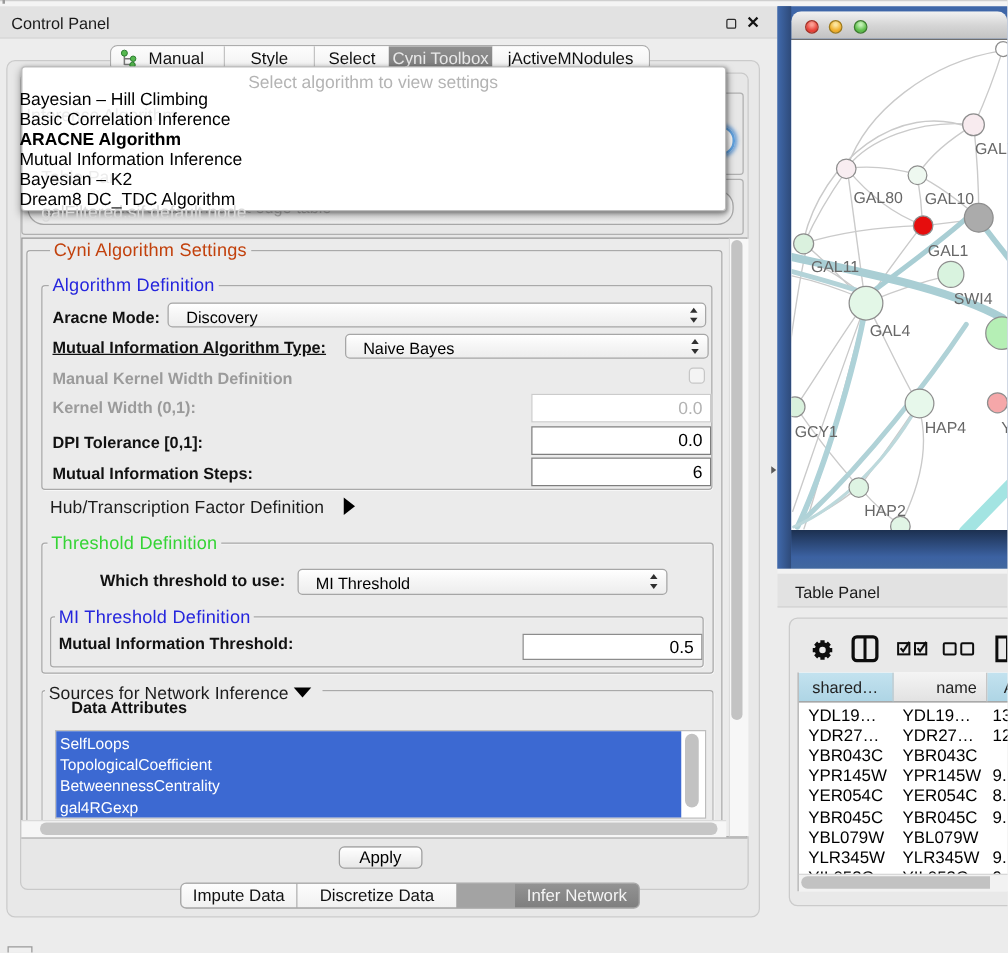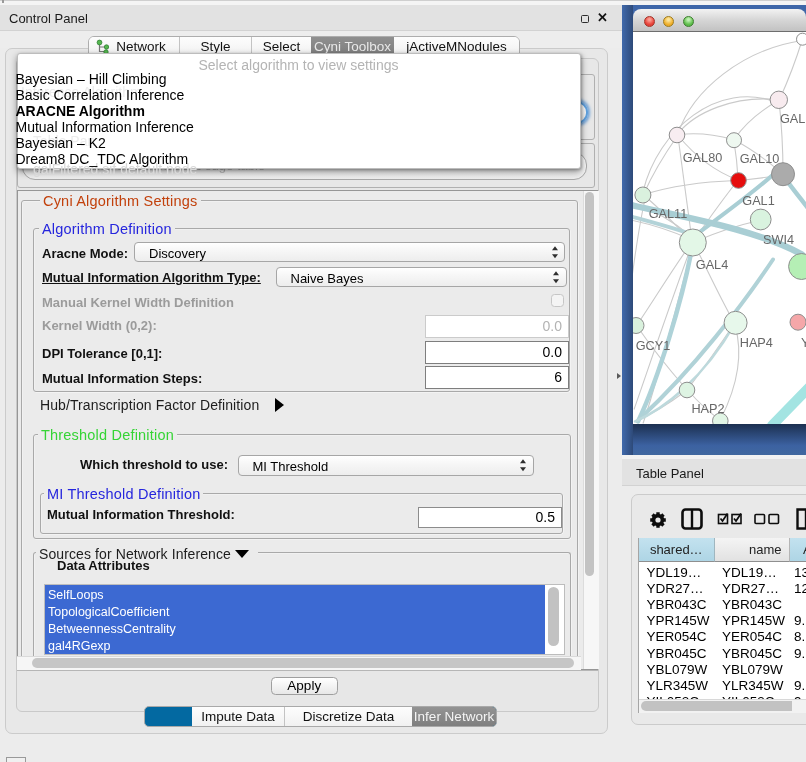--- a/index.html
+++ b/index.html
@@ -73,21 +73,21 @@
      <span class="carets">
         <i class="u"></i>
         <i class="d"></i>
       </span>
     </div>
 
   <div class="abs blbl" style="left:42px;top:295px;color:#9b9b9b;">Manual Kernel Width Definition</div>
   <div class="abs" style="left:551px;top:294px;width:13px;height:13px;background:#f4f4f4;
        border:1px solid #c6c6c6;border-radius:3.5px;box-sizing:border-box;"></div>
 
-  <div class="abs blbl" style="left:42px;top:318px;color:#9b9b9b;">Kernel Width (0,2):</div>
+  <div class="abs blbl" style="left:42px;top:318px;color:#9b9b9b;">Kernel Width (0,1):</div>
   <div class="abs field" style="left:425px;top:315px;width:144px;height:23px;border:1px solid #cbcbcb;
        color:#b3b3b3;line-height:21px;">0.0</div>
 
   <div class="abs blbl" style="left:42px;top:346px;">DPI Tolerance [0,1]:</div>
   <div class="abs field" style="left:425px;top:340.5px;width:144px;height:23px;border:1.5px solid #7e7e7e;
        color:#000;line-height:20px;">0.0</div>
 
   <div class="abs blbl" style="left:42px;top:371px;">Mutual Information Steps:</div>
   <div class="abs field" style="left:425px;top:365.5px;width:144px;height:23px;border:1.5px solid #7e7e7e;
        color:#000;line-height:20px;">6</div>
@@ -132,35 +132,35 @@
 
   <div class="abs" style="left:582.5px;top:190.5px;width:15px;height:478px;background:#f7f7f7;border-left:1px solid #dcdcdc;"></div>
   <div class="abs" style="left:585px;top:192px;width:8.5px;height:384px;background:#c3c3c3;border-radius:5px;"></div>
 
   <div class="abs" style="left:17px;top:670px;width:581px;height:1px;background:#b6b6b6;"></div>
   <div class="abs" style="left:270.5px;top:676.5px;width:67.5px;height:18px;border:1px solid #9f9f9f;border-radius:4.5px;
        background:linear-gradient(#ffffff,#f2f2f2 55%,#e7e7e7);box-sizing:border-box;
        text-align:center;font-size:13.5px;line-height:16.5px;color:#000;">Apply</div>
 
   <div class="abs" style="left:144px;top:705.5px;height:21px;display:flex;border:1px solid #a9a9a9;border-radius:5px;
-       overflow:hidden;background:#0369a1;box-sizing:border-box;padding-left:47px;">
+       overflow:hidden;background:#a3a3a3;box-sizing:border-box;">
     <div style="width:92px;text-align:center;font-size:13.5px;line-height:19px;color:#111;
          background:linear-gradient(#fdfdfd,#f1f1f1);border-right:1px solid #c3c3c3;">Impute Data</div>
     <div style="width:127px;text-align:center;font-size:13.5px;line-height:19px;color:#111;
          background:linear-gradient(#fdfdfd,#f1f1f1);">Discretize Data</div>
-    <div style="width:84px;text-align:center;font-size:13.5px;line-height:19px;color:#f4f4f4;
-         background:linear-gradient(#939393,#7f7f7f);">Infer Network</div>
+    <div style="width:99px;text-align:center;font-size:13.5px;line-height:19px;color:#f4f4f4;
+         background:linear-gradient(#939393,#7f7f7f);margin-left:47px;">Infer Network</div>
   </div>
 
   <div class="abs" style="left:5.5px;top:757px;width:18px;height:12px;background:#f0f0f0;border:1.5px solid #999;"></div>
 
   <div class="abs" style="left:88px;top:36px;height:22px;display:flex;border:1px solid #adadad;border-radius:6px;
        overflow:hidden;background:#fbfbfb;box-sizing:border-box;">
     <div style="width:91px;font-size:13.5px;line-height:20px;color:#111;background:linear-gradient(#fdfdfd,#f0f0f0);
-         border-right:1px solid #c3c3c3;text-align:center;padding-left:14px;box-sizing:border-box;">Network</div>
+         border-right:1px solid #c3c3c3;text-align:center;padding-left:14px;box-sizing:border-box;">Manual</div>
     <div style="width:71px;text-align:center;font-size:13.5px;line-height:20px;color:#111;
          background:linear-gradient(#fdfdfd,#f0f0f0);border-right:1px solid #c3c3c3;">Style</div>
     <div style="width:59px;text-align:center;font-size:13.5px;line-height:20px;color:#111;
          background:linear-gradient(#fdfdfd,#f0f0f0);">Select</div>
     <div style="width:83px;text-align:center;font-size:13.5px;line-height:20px;color:#e9e9e9;
          background:linear-gradient(#8f8f8f,#7d7d7d);">Cyni Toolbox</div>
     <div style="width:125px;text-align:center;font-size:13.5px;line-height:20px;color:#111;
          background:linear-gradient(#fdfdfd,#f0f0f0);">jActiveMNodules</div>
   </div>
 

